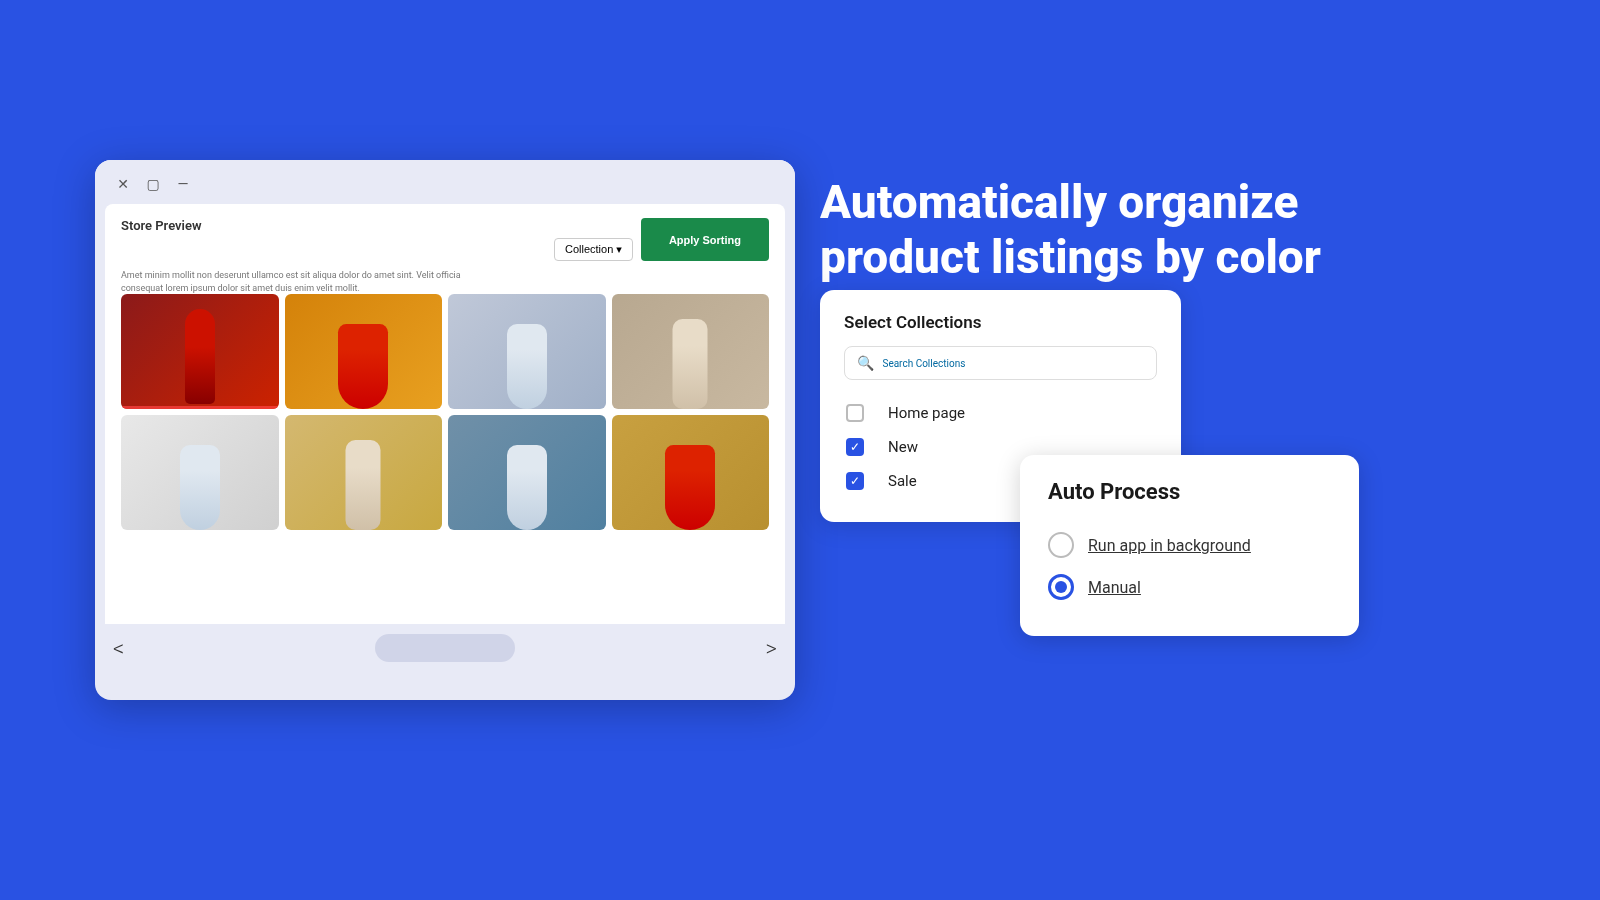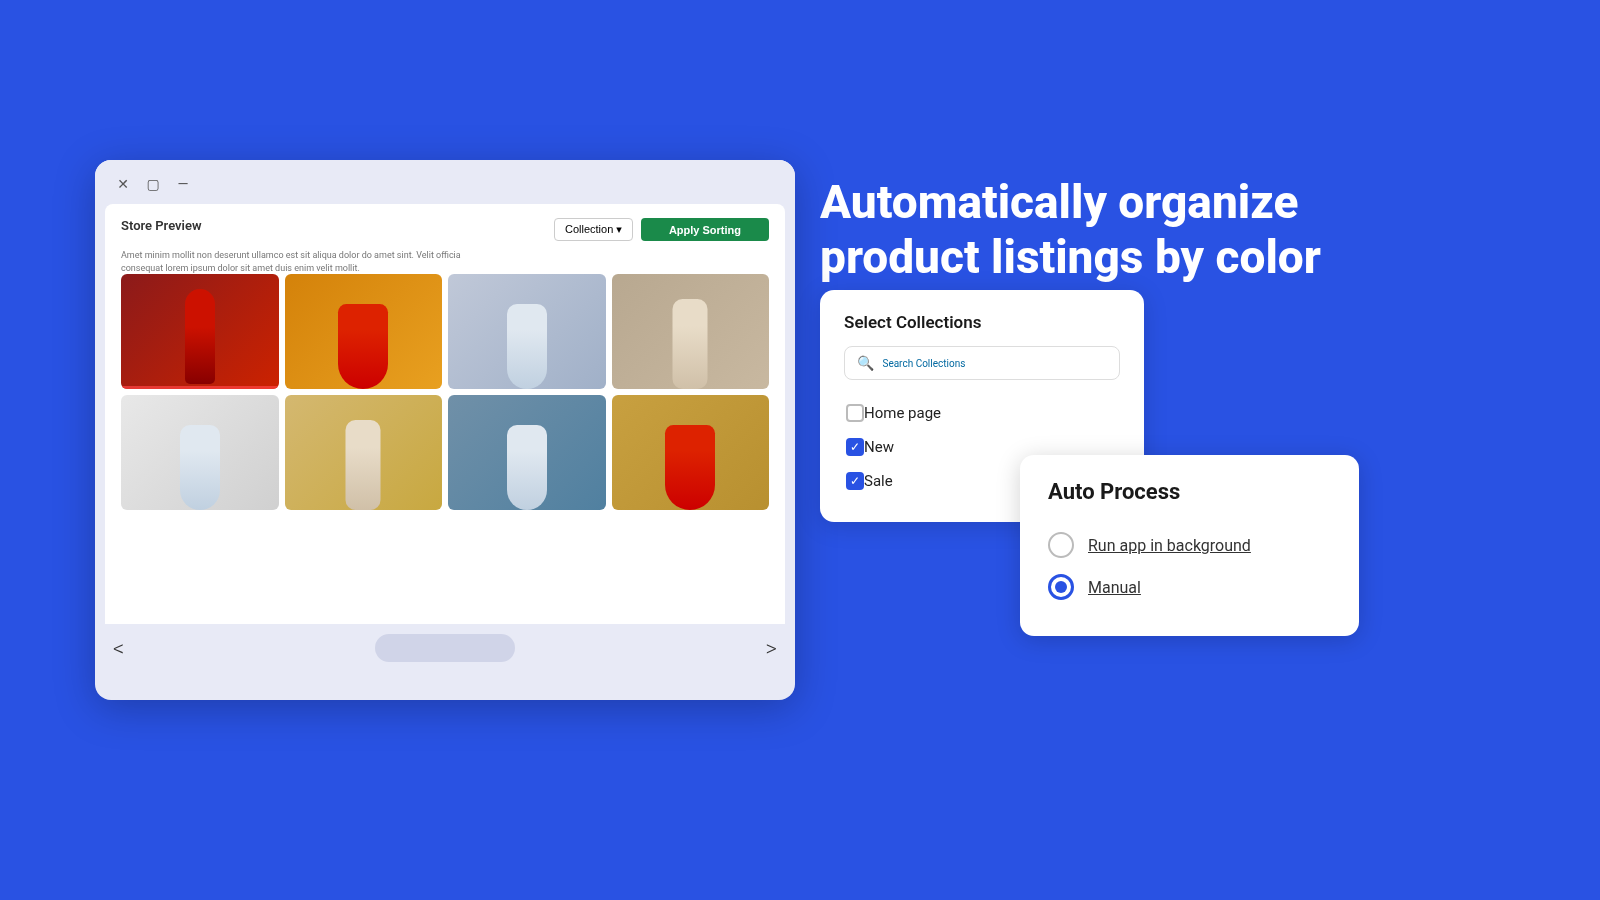--- a/index.html
+++ b/index.html
@@ -85,20 +85,21 @@
     .btn-collection {
       background: #fff;
       border: 1px solid #ccc;
       border-radius: 4px;
       padding: 4px 10px;
       font-size: 11px;
       cursor: pointer;
       display: flex;
       align-items: center;
       gap: 4px;
+      margin-top: 20px;
     }
     .btn-apply {
       background: #1a8a4a;
       color: white;
       border: none;
       border-radius: 4px;
       padding: 4px 28px;
       font-size: 11px;
       cursor: pointer;
       font-weight: bold;
@@ -187,21 +188,21 @@
       height: 28px;
       background: #d0d4e8;
       border-radius: 20px;
     }
 
     
     .collections-panel {
       position: absolute;
       top: 290px;
       left: 820px;
-      width: 324px;
+      width: 361px;
       background: #ffffff;
       border-radius: 14px;
       padding: 22px 24px 24px;
       box-shadow: 0 4px 24px rgba(0,0,0,0.15);
       z-index: 10;
     }
     .panel-title {
       font-size: 17px;
       font-weight: 600;
       color: #1a1a1a;
@@ -222,21 +223,21 @@
       font-size: 14px;
     }
     .search-input-fake {
       font-size: 10px;
       color: #0369a1;
       flex: 1;
     }
     .collection-item {
       display: flex;
       align-items: flex-end;
-      gap: 0;
+      gap: 24px;
       padding: 8px 2px;
       font-size: 15px;
       color: #222;
     }
     .checkbox-empty {
       width: 18px;
       height: 18px;
       border: 2px solid #bbb;
       border-radius: 4px;
       flex-shrink: 0;

